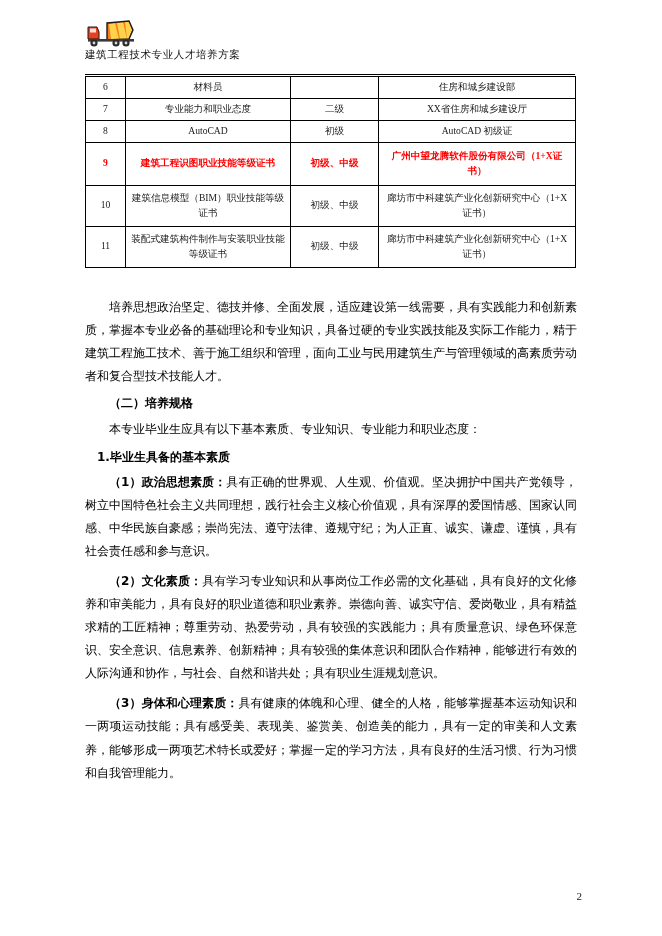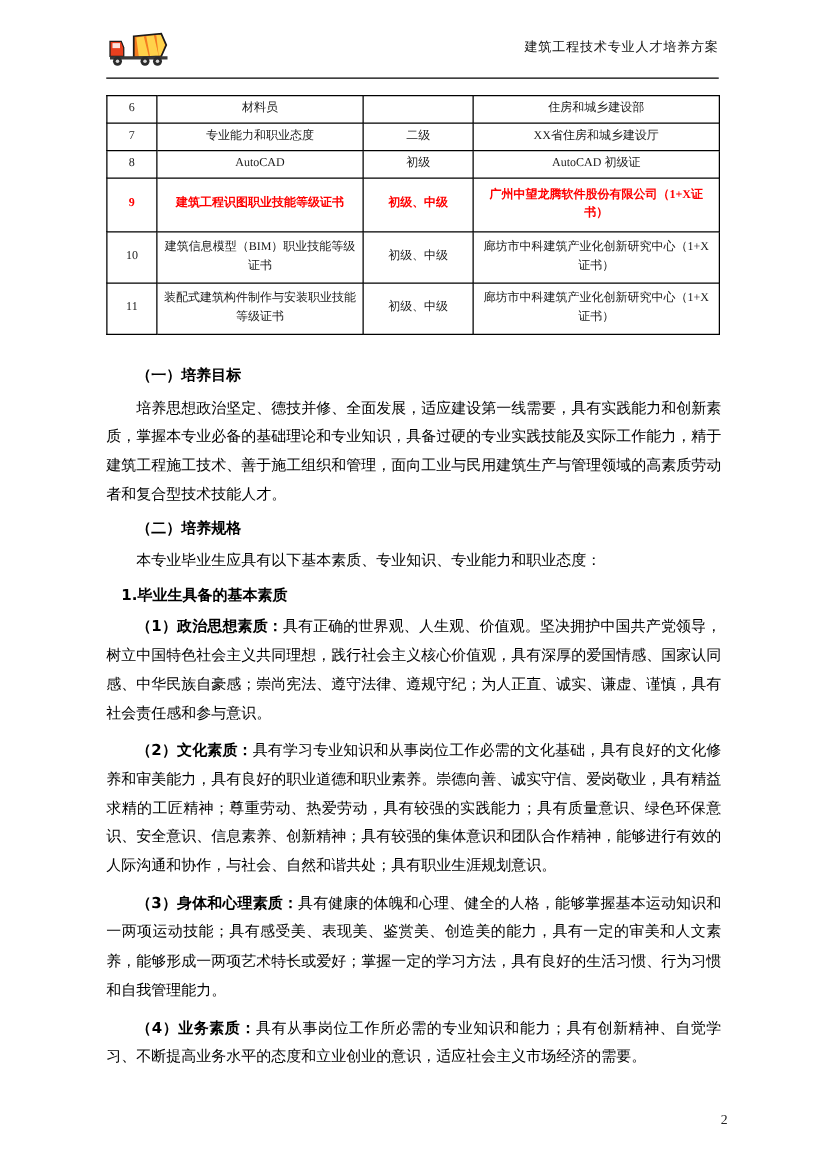--- a/index.html
+++ b/index.html
@@ -14,23 +14,24 @@
   .page{
     position:relative;
     width:662px;height:936px;
     box-sizing:border-box;
   }
 
   
   .hdr{
     position:absolute;
     left:85px; top:18px; width:490px; height:42px;
-    display:flex; align-items:center; justify-content:space-between;
+    display:flex; align-items:flex-start; justify-content:space-between;
     border-bottom:1.2px solid #000;
-    padding-bottom:2px;
+    padding-bottom:14px;
+    flex-direction:column;
   }
   .hdr-logo{ width:56px;height:30px;position:relative;flex:0 0 auto; }
   .hdr-title{
     font-family:"DejaVu Sans","Liberation Sans",sans-serif;
     font-size:10.5px; letter-spacing:.6px; color:#111;
     padding-bottom:2px; white-space:nowrap;
   }
 
   
   .tbl{
@@ -175,41 +176,37 @@
         <td>装配式建筑构件制作与安装职业技能等级证书</td>
         <td>初级、中级</td>
         <td>廊坊市中科建筑产业化创新研究中心（1+X证书）</td>
       </tr>
     </tbody>
   </table>
 
   <div class="content">
 
 
-    <h3 class="h-sub">（一）培养目标</h3>
     <p class="para">培养思想政治坚定、德技并修、全面发展，适应建设第一线需要，具有实践能力和创新素质，掌握本专业必备的基础理论和专业知识，具备过硬的专业实践技能及实际工作能力，精于建筑工程施工技术、善于施工组织和管理，面向工业与民用建筑生产与管理领域的高素质劳动者和复合型技术技能人才。</p>
 
     <h3 class="h-sub">（二）培养规格</h3>
     <p class="para">本专业毕业生应具有以下基本素质、专业知识、专业能力和职业态度：</p>
 
     <h4 class="h-item">1.毕业生具备的基本素质</h4>
 
     <p class="para">
       <span class="lead">（1）政治思想素质：</span><span>具有正确的世界观、人生观、价值观。坚决拥护中国共产党领导，树立中国特色社会主义共同理想，践行社会主义核心价值观，具有深厚的爱国情感、国家认同感、中华民族自豪感；崇尚宪法、遵守法律、遵规守纪；为人正直、诚实、谦虚、谨慎，具有社会责任感和参与意识。</span>
     </p>
 
     <p class="para">
       <span class="lead">（2）文化素质：</span><span>具有学习专业知识和从事岗位工作必需的文化基础，具有良好的文化修养和审美能力，具有良好的职业道德和职业素养。崇德向善、诚实守信、爱岗敬业，具有精益求精的工匠精神；尊重劳动、热爱劳动，具有较强的实践能力；具有质量意识、绿色环保意识、安全意识、信息素养、创新精神；具有较强的集体意识和团队合作精神，能够进行有效的人际沟通和协作，与社会、自然和谐共处；具有职业生涯规划意识。</span>
     </p>
 
     <p class="para">
       <span class="lead">（3）身体和心理素质：</span><span>具有健康的体魄和心理、健全的人格，能够掌握基本运动知识和一两项运动技能；具有感受美、表现美、鉴赏美、创造美的能力，具有一定的审美和人文素养，能够形成一两项艺术特长或爱好；掌握一定的学习方法，具有良好的生活习惯、行为习惯和自我管理能力。</span>
     </p>
 
-    <p class="para">
-      <span class="lead">（4）业务素质：</span><span>具有从事岗位工作所必需的专业知识和能力；具有创新精神、自觉学习、不断提高业务水平的态度和立业创业的意识，适应社会主义市场经济的需要。</span>
-    </p>
 
   </div>
 
   <div class="pageno">2</div>
 
 </div>
 
 </body></html>

